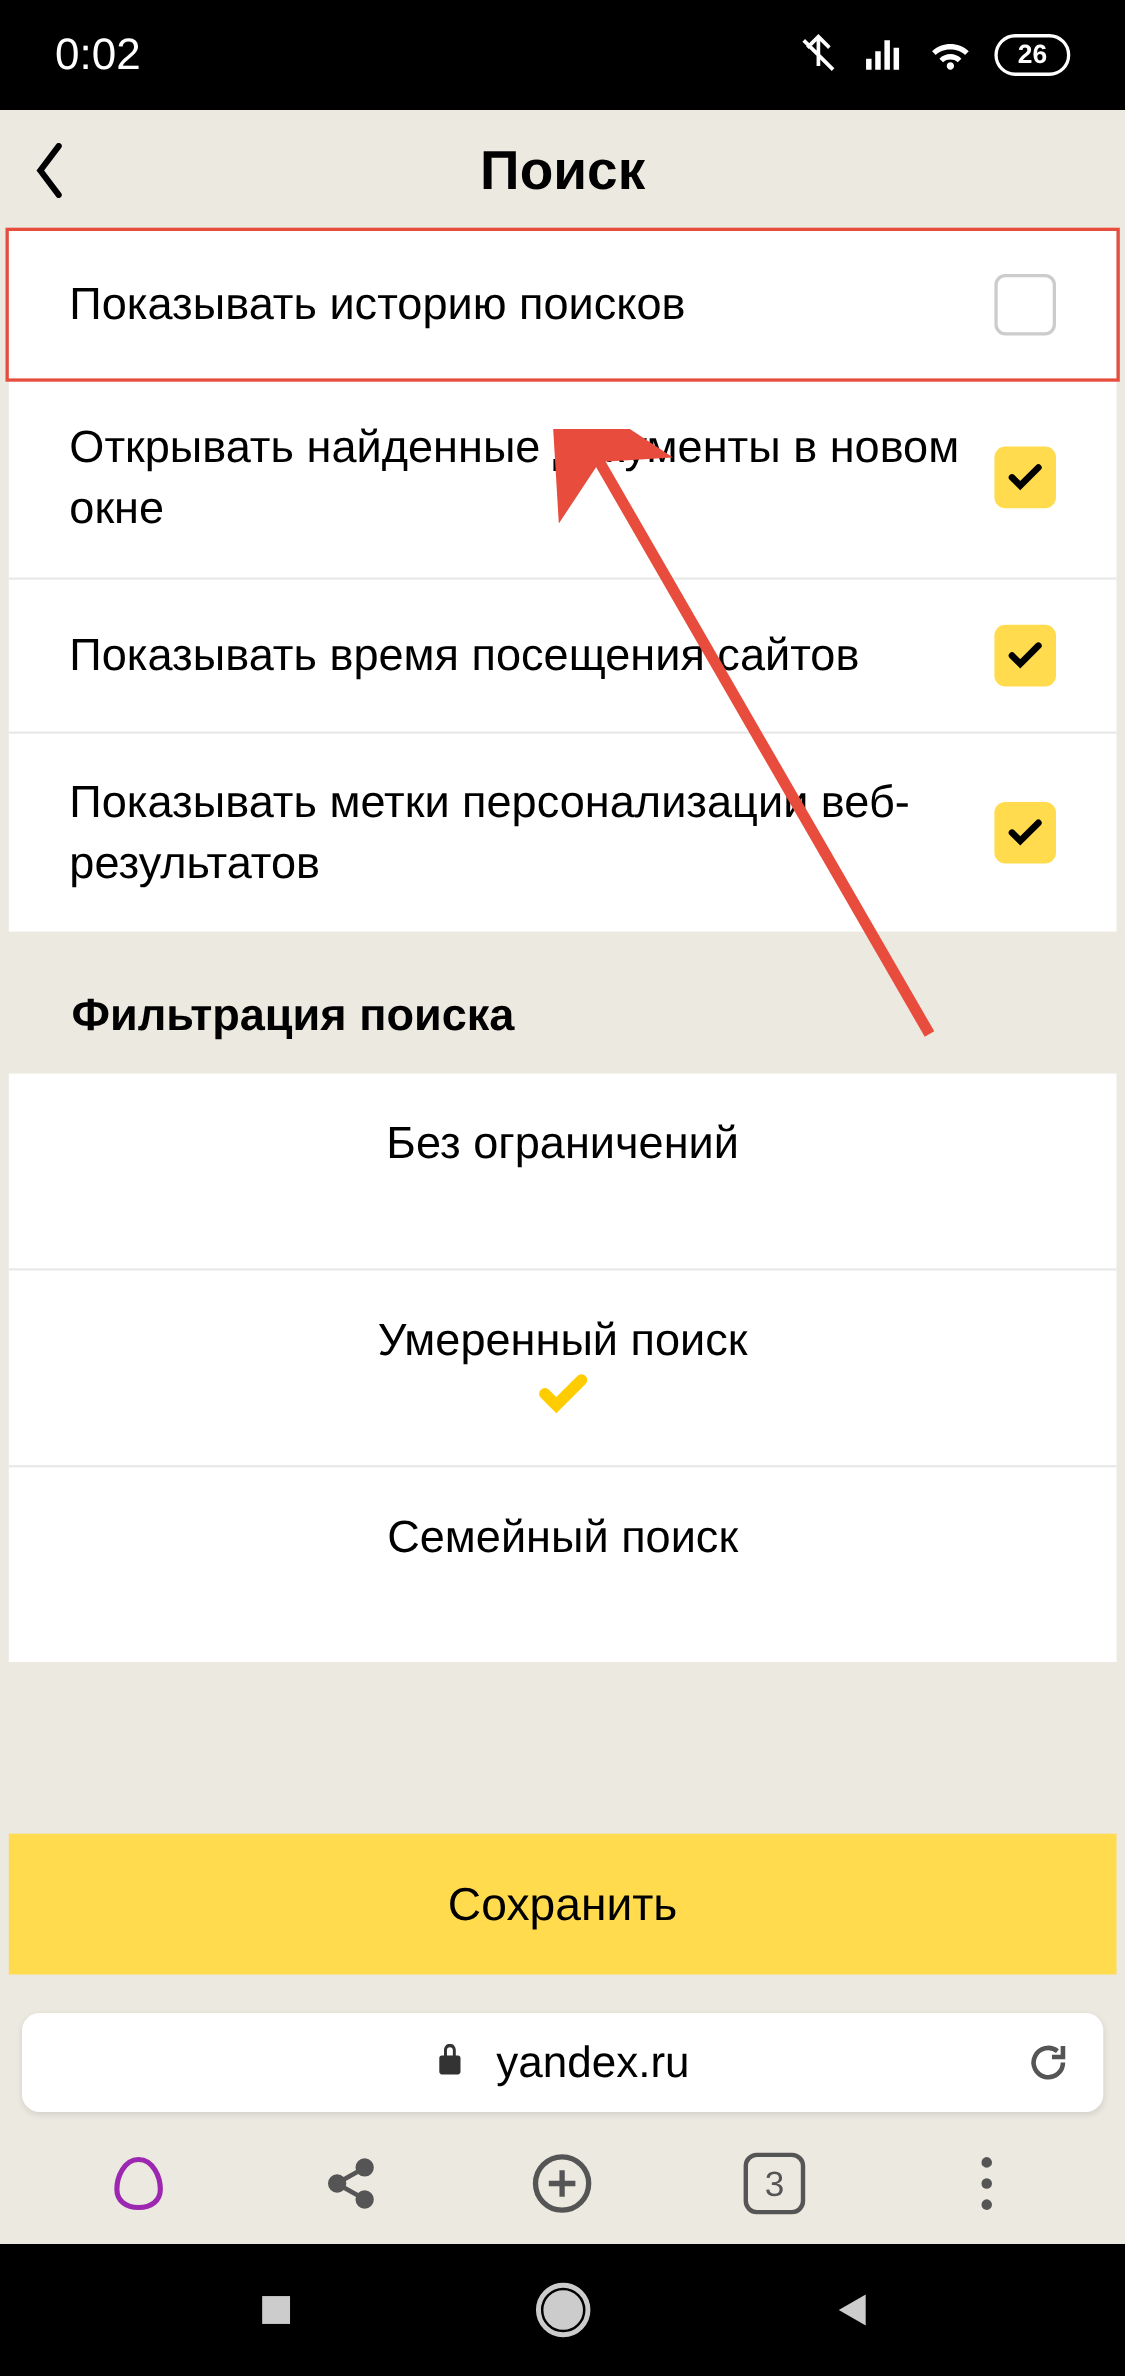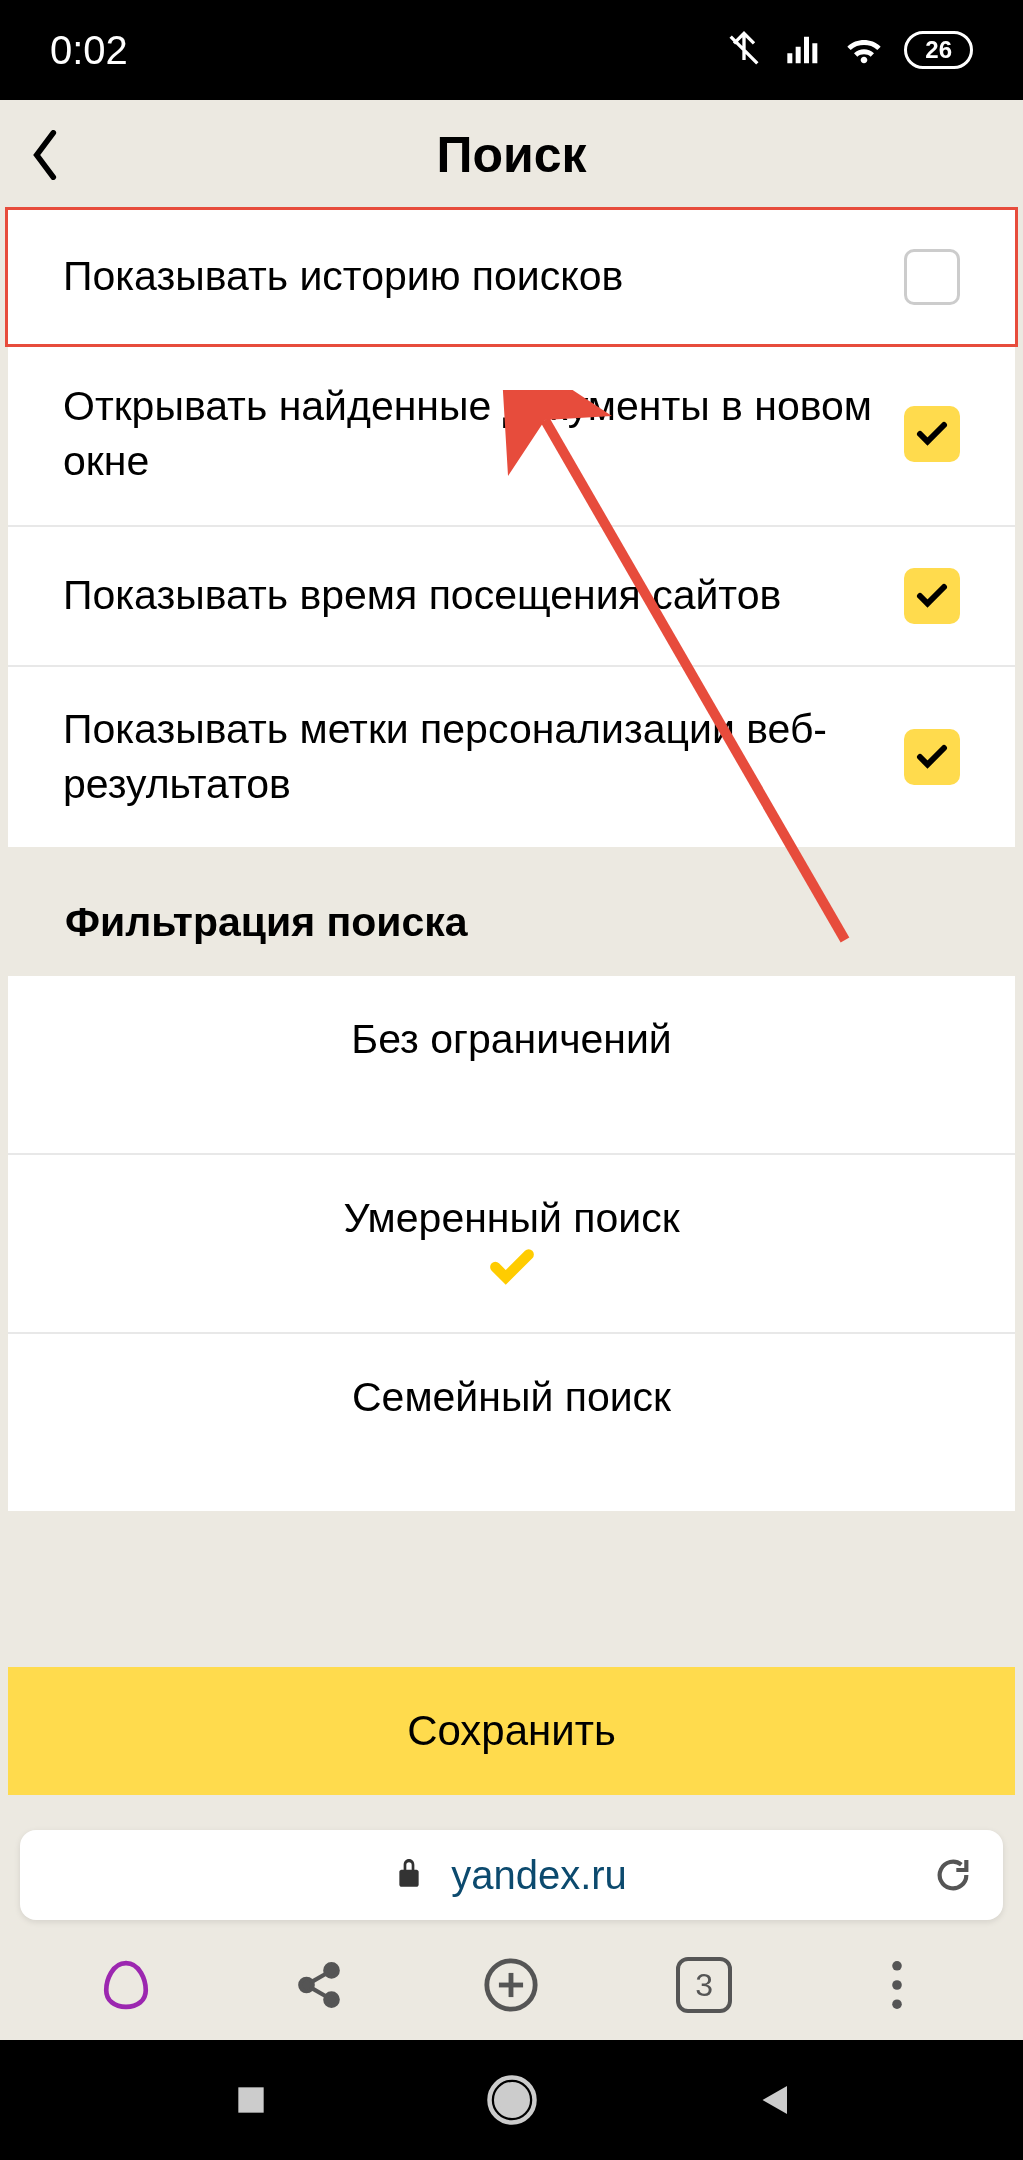--- a/index.html
+++ b/index.html
@@ -140,21 +140,21 @@
       border-radius: 16px;
       height: 90px;
       display: flex;
       align-items: center;
       justify-content: center;
       position: relative;
       box-shadow: 0 2px 6px rgba(0,0,0,0.1);
     }
     .url-text {
       font-size: 40px;
-      color: #0c4a6e;
+      color: #000000;
       display: flex;
       align-items: center;
       gap: 29px;
     }
     .reload-btn {
       position: absolute;
       right: 30px;
       width: 40px;
       height: 40px;
     }

